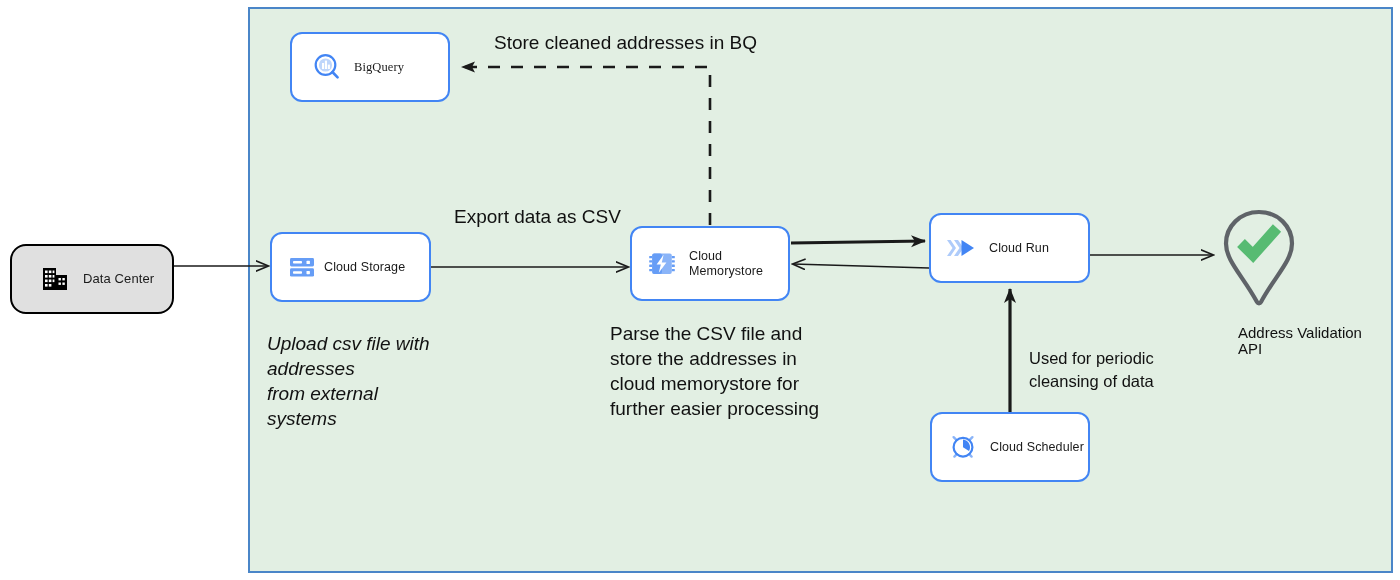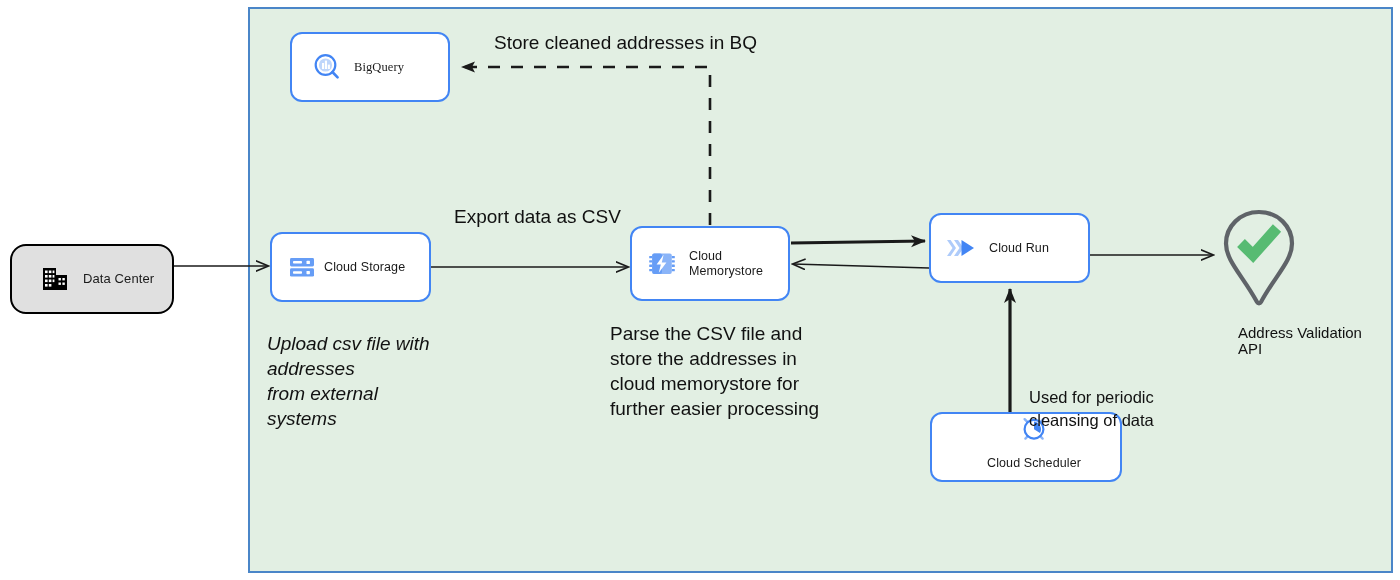--- a/index.html
+++ b/index.html
@@ -59,21 +59,21 @@
   }
 
   
   .txt {
     position: absolute;
     color: #111111;
     white-space: pre-line;
     z-index: 6;
   }
   .txt.big   { font-size: 19px; line-height: 25px; }
-  .txt.mid   { font-size: 16.5px; line-height: 23px; margin-top: 39px; }
+  .txt.mid   { font-size: 16.5px; line-height: 23px; }
   .txt.small { font-size: 15px; line-height: 16px; }
 
   
   #wires {
     position: absolute;
     left: 0; top: 0;
     width: 1400px;
     height: 580px;
     z-index: 3;
     pointer-events: none;
@@ -212,21 +212,21 @@
     <span class="node-icon">
       <svg width="32" height="28" viewBox="0 0 32 28" xmlns="http://www.w3.org/2000/svg">
         <path d="M2,6 L7.5,14 L2,22 L5.6,22 L11,14 L5.6,6 Z" fill="#aecbfa"></path>
         <path d="M9,6 L14.5,14 L9,22 L13,22 L18.4,14 L13,6 Z" fill="#aecbfa"></path>
         <path d="M16.5,6 L29,14 L16.5,22 Z" fill="#4285f4"></path>
       </svg>
     </span>
     <span class="node-label">Cloud Run</span>
   </div>
 
-  <div class="node" style="left:930px; top:412px; width:192px; height:70px; padding-left:16px; gap:12px;flex-direction:column;">
+  <div class="node" style="left:930px; top:412px; width:160px; height:70px; padding-left:16px; gap:12px;">
     <span class="node-icon">
       <svg width="30" height="30" viewBox="0 0 30 30" xmlns="http://www.w3.org/2000/svg">
         <line x1="5.6" y1="5.2" x2="8.6" y2="8.2" stroke="#8ab4f8" stroke-width="2.4" stroke-linecap="round"></line>
         <line x1="24.4" y1="5.2" x2="21.4" y2="8.2" stroke="#8ab4f8" stroke-width="2.4" stroke-linecap="round"></line>
         <line x1="6.4" y1="24.6" x2="8.8" y2="22.2" stroke="#8ab4f8" stroke-width="2.4" stroke-linecap="round"></line>
         <line x1="23.6" y1="24.6" x2="21.2" y2="22.2" stroke="#8ab4f8" stroke-width="2.4" stroke-linecap="round"></line>
         <circle cx="15" cy="15.2" r="9.4" fill="none" stroke="#4285f4" stroke-width="2.2"></circle>
         <path d="M15,7.6 A7.6,7.6 0 0,1 21,19 L15,15.2 Z" fill="#4285f4"></path>
       </svg>
     </span>

